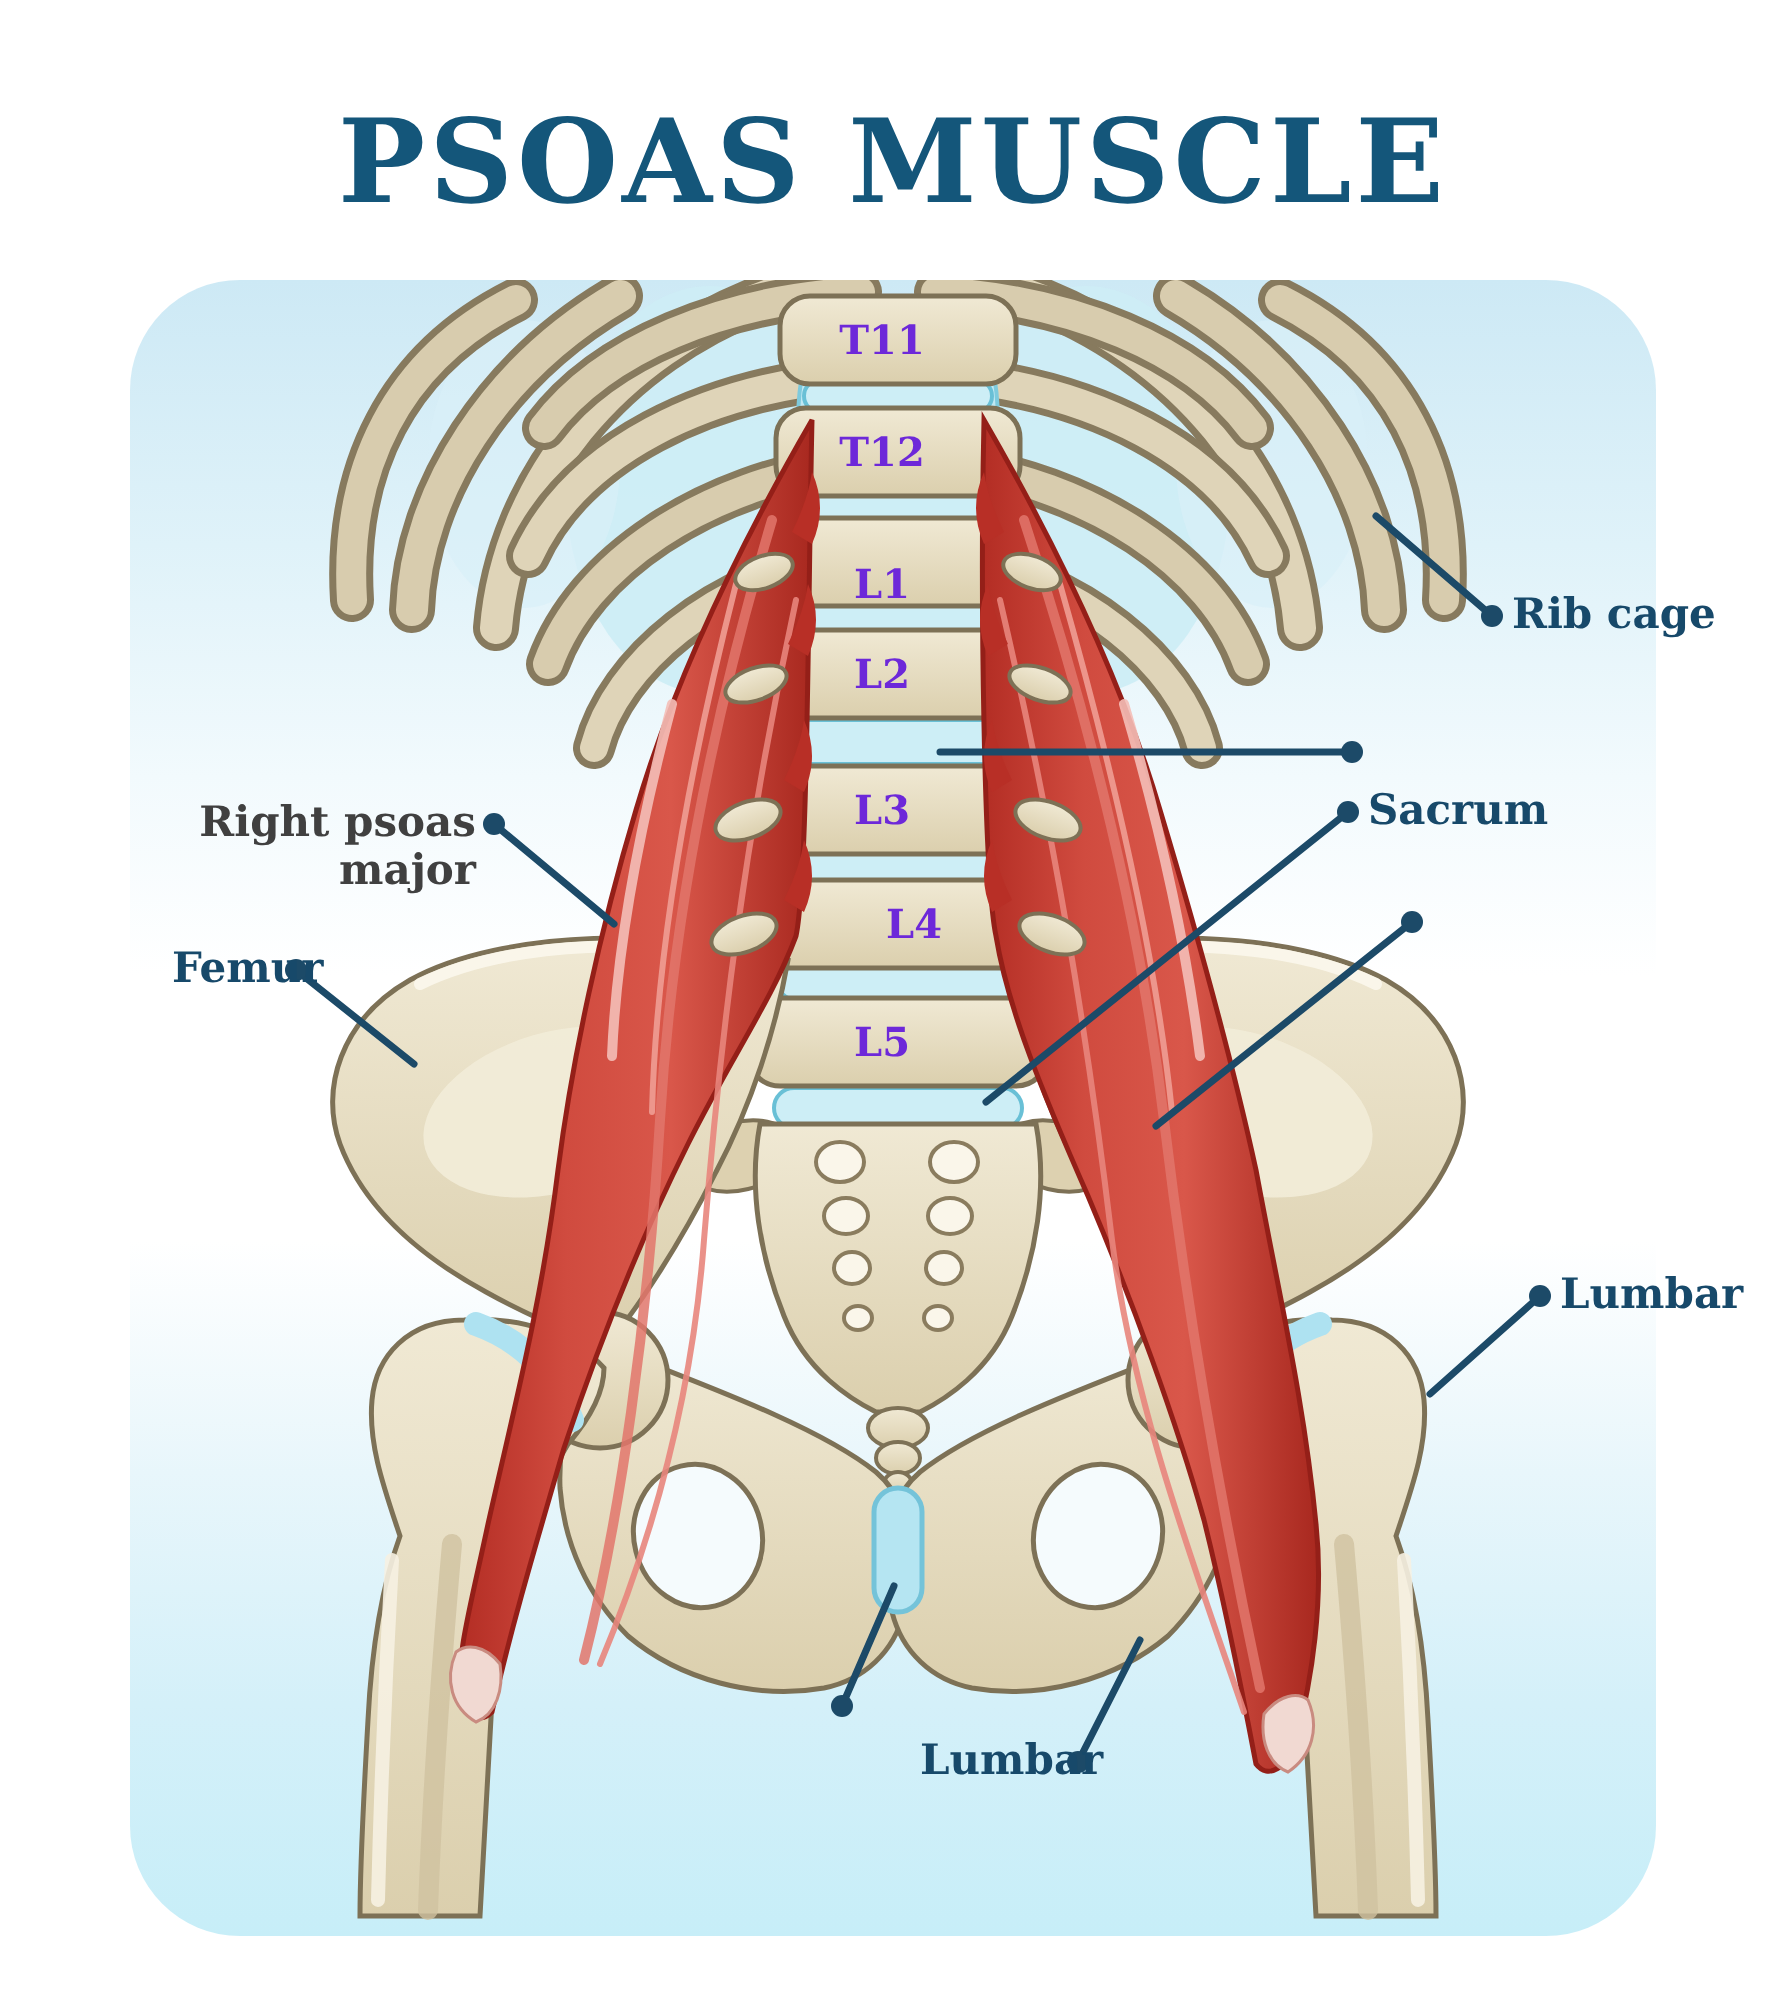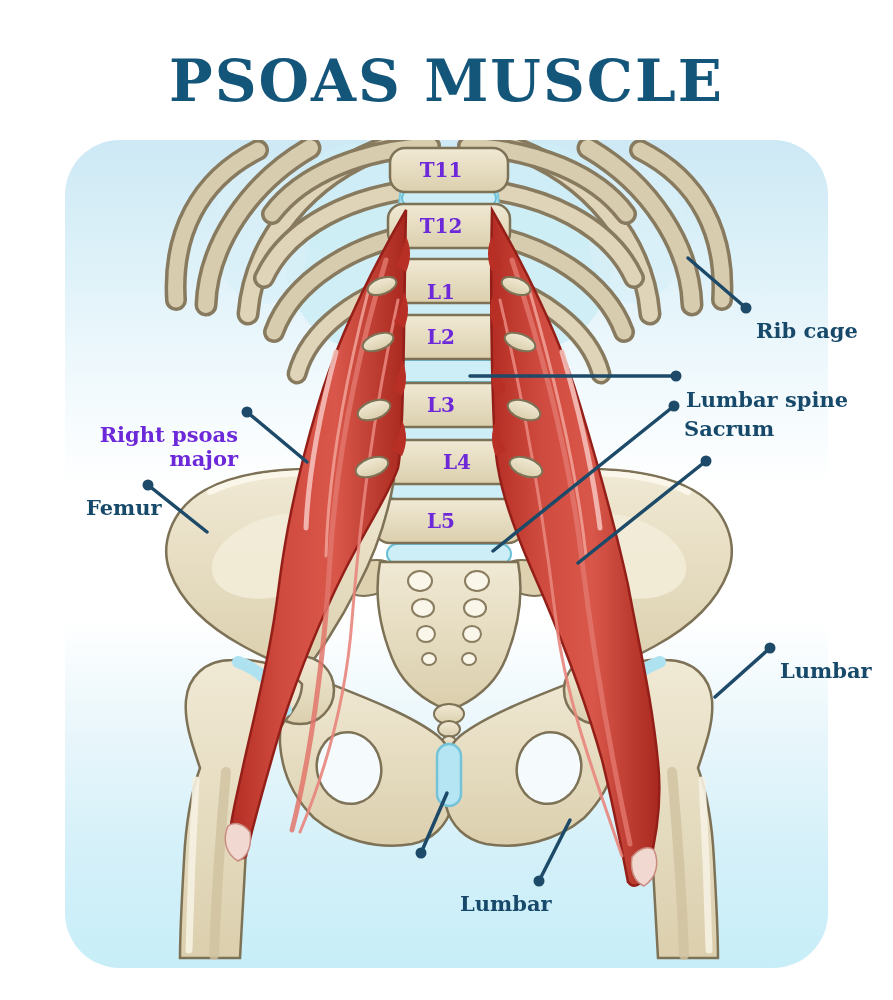--- a/index.html
+++ b/index.html
@@ -1,22 +1,22 @@
 <!DOCTYPE html>
 <html><head>
 <meta charset="utf-8">
 <style>
   html,body{margin:0;padding:0;background:#ffffff;}
   #stage{position:relative;width:893px;height:1000px;background:#ffffff;overflow:hidden;
          font-family:"DejaVu Serif","Liberation Serif",serif;}
   #art{position:absolute;left:0;top:0;}
   .title{position:absolute;left:0;top:26px;width:893px;text-align:center;
          font-size:58px;font-weight:bold;letter-spacing:2px;color:#14567a;margin-top:21px;}
-  .lbl{position:absolute;font-size:21px;font-weight:bold;color:#17496a;line-height:1.12;margin-top:24px;}
-  .lbl.red{color:#6d28d9;}
+  .lbl{position:absolute;font-size:21px;font-weight:bold;color:#17496a;line-height:1.12;}
+  .lbl.red{color:#404040;}
   .lbl.right{text-align:right;}
   .lbl.center{text-align:center;}
   .vlbl{position:absolute;width:60px;text-align:center;font-size:20px;font-weight:bold;color:#6d28d9;}
 </style>
 </head>
 <body>
 
 <div id="stage">
 
   <svg id="art" width="893" height="1000" viewBox="0 0 893 1000">
@@ -231,19 +231,18 @@
 
   <div class="vlbl" style="left:411px;top:158px">T11</div>
   <div class="vlbl" style="left:411px;top:214px">T12</div>
   <div class="vlbl" style="left:411px;top:280px">L1</div>
   <div class="vlbl" style="left:411px;top:325px">L2</div>
   <div class="vlbl" style="left:411px;top:393px">L3</div>
   <div class="vlbl" style="left:427px;top:450px">L4</div>
   <div class="vlbl" style="left:411px;top:509px">L5</div>
 
   <div class="lbl" style="left:756px;top:295px">Rib cage</div>
-  <div class="lbl" style="left:686px;top:364px">Lumbar spine</div>
   <div class="lbl" style="left:684px;top:393px">Sacrum</div>
   <div class="lbl red right" style="left:88px;top:399px;width:150px">Right psoas major</div>
   <div class="lbl right" style="left:86px;top:472px;width:54px">Femur</div>
   <div class="lbl" style="left:780px;top:635px">Lumbar</div>
   <div class="lbl" style="left:460px;top:868px">Lumbar</div>
 </div>
 
 </body></html>

